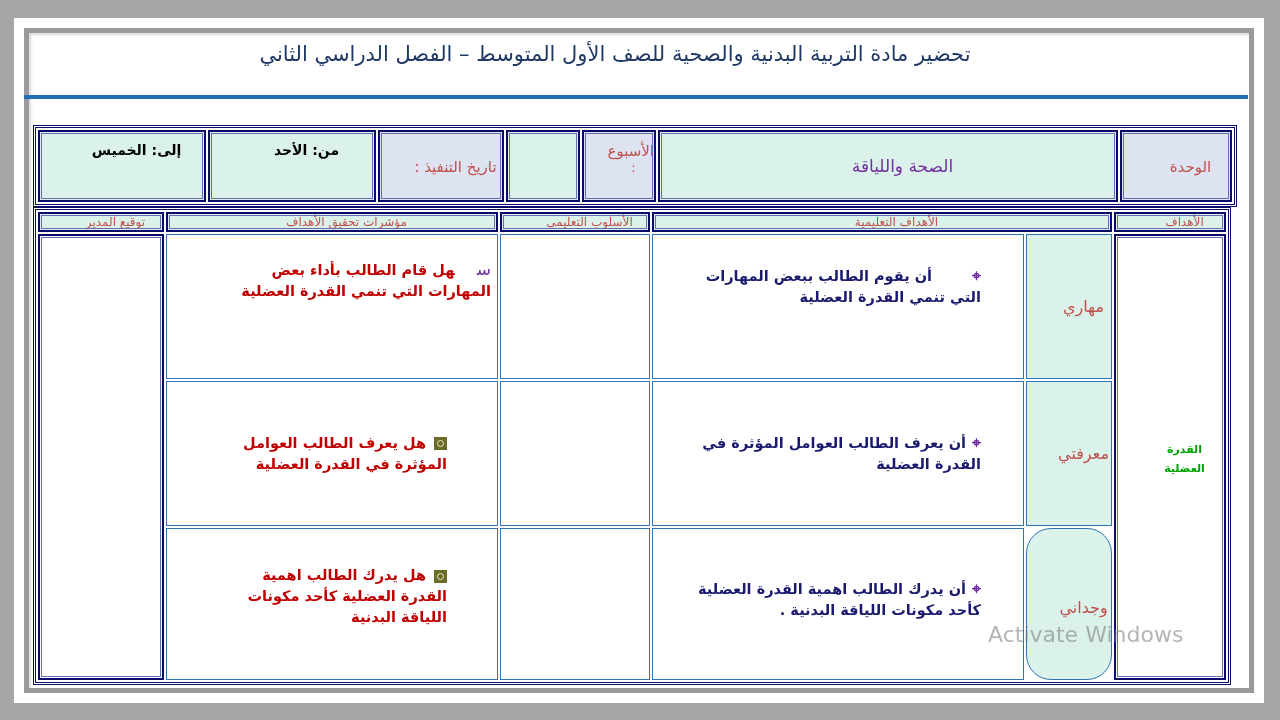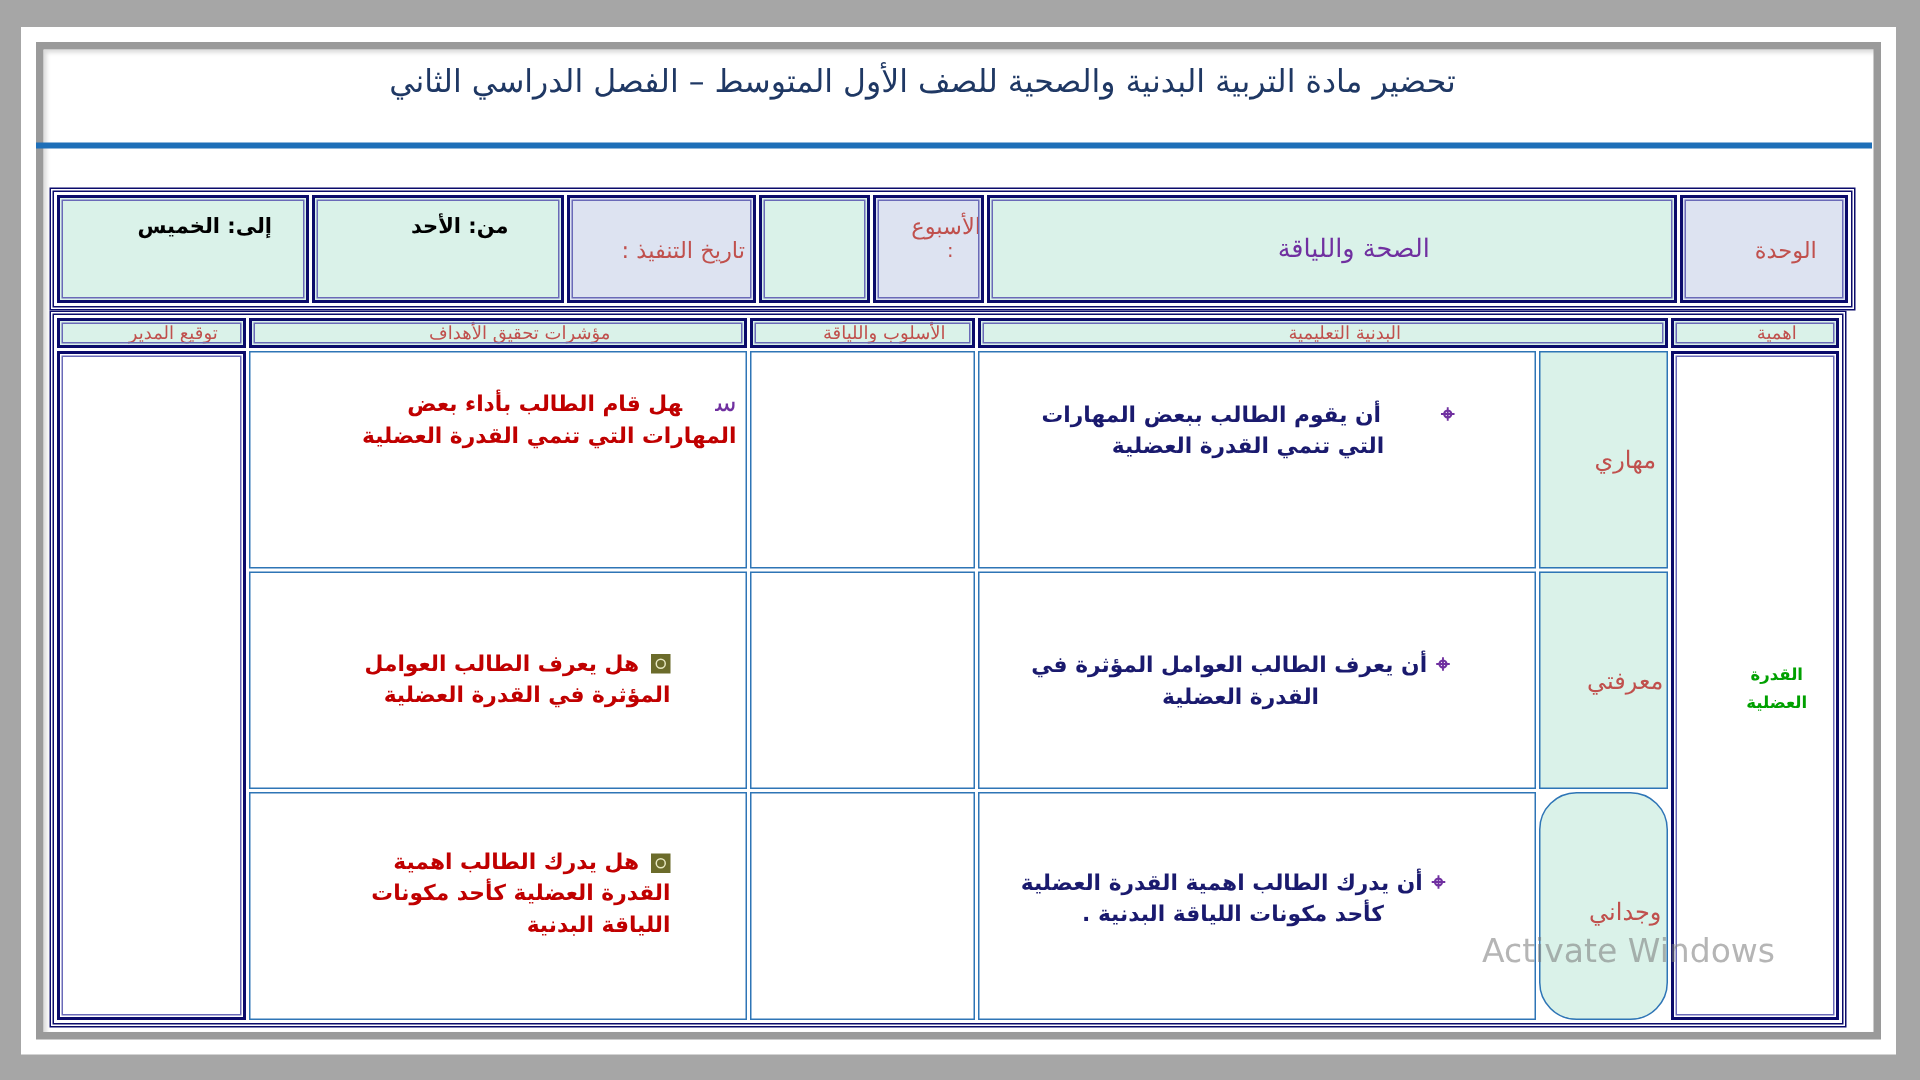--- a/index.html
+++ b/index.html
@@ -70,21 +70,21 @@
   .red-label { color: #c0504d; font-size: 15px; }
   .purple-label { color: #7030a0; font-size: 17px; }
   .black-bold { color: #000000; font-size: 14px; font-weight: bold; }
 
   .hdr { height: 72px; }
   .sub td { height: 20px; font-size: 12px; color: #c0504d; }
 
   .body-table td.inner-b { border: 1px solid #2e75b6; outline: none; }
   .obj {
     direction: rtl;
-    text-align: center;
+    text-align: right;
     color: #1a1a6e;
     font-weight: bold;
     font-size: 14.5px;
     line-height: 21px;
   }
   .ind {
     direction: rtl;
     text-align: right;
     color: #c00000;
     font-weight: bold;
@@ -180,23 +180,23 @@
   <colgroup>
     <col style="width:112px">
     <col style="width:86px">
     <col style="width:372px">
     <col style="width:150px">
     <col style="width:332px">
     <col style="width:126px">
   </colgroup>
   <tbody>
       <tr class="sub">
-    <td class="mint">اهمية</td>
-    <td class="mint" colspan="2">البدنية التعليمية</td>
-    <td class="mint">الأسلوب واللياقة</td>
+    <td class="mint">الأهداف</td>
+    <td class="mint" colspan="2">الأهداف التعليمية</td>
+    <td class="mint">الأسلوب التعليمي</td>
     <td class="mint">مؤشرات تحقيق الأهداف</td>
     <td class="mint">توقيع المدير</td>
   </tr>
 
   <tr style="height:143px;">
     <td rowspan="3">
       <span class="exp">القدرة العضلية</span>
     </td>
     <td class="mint inner-b">
       <span class="cat">مهاري</span>

